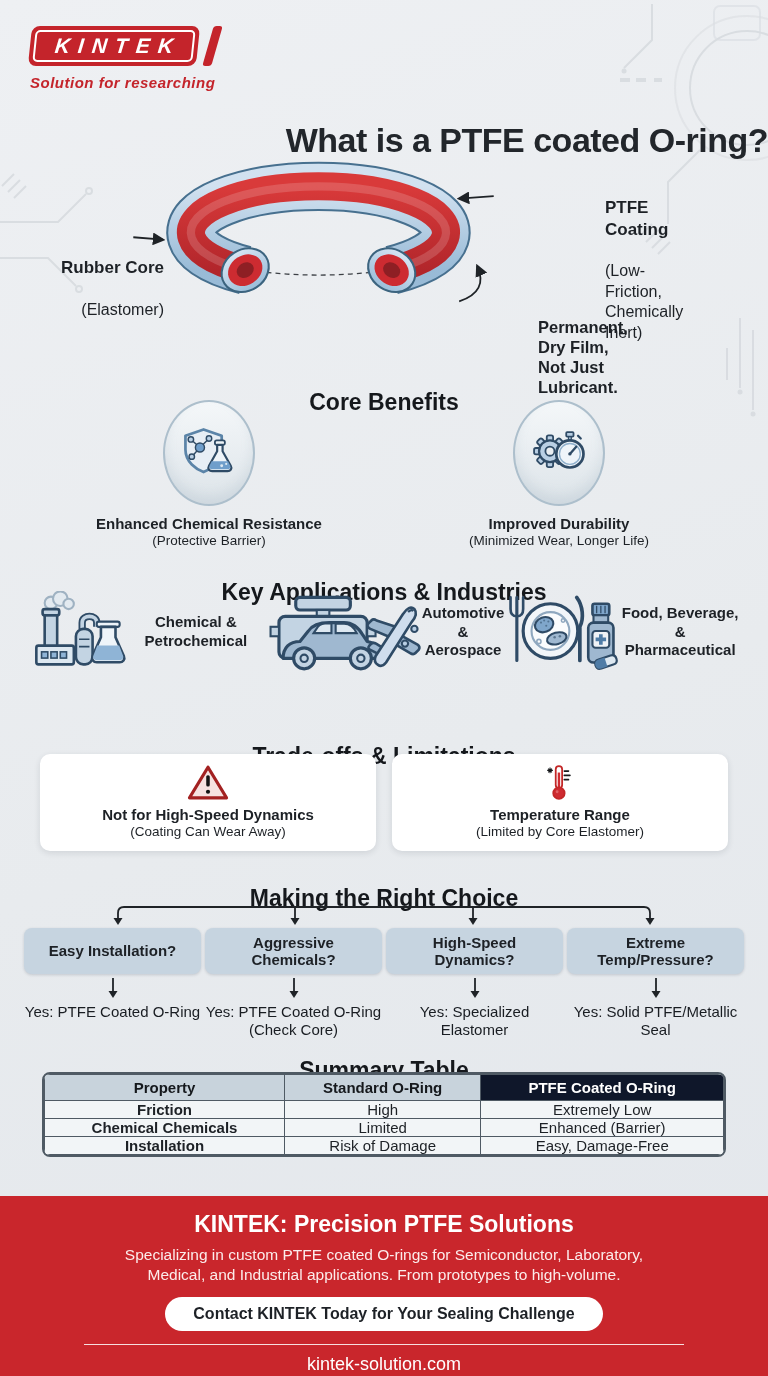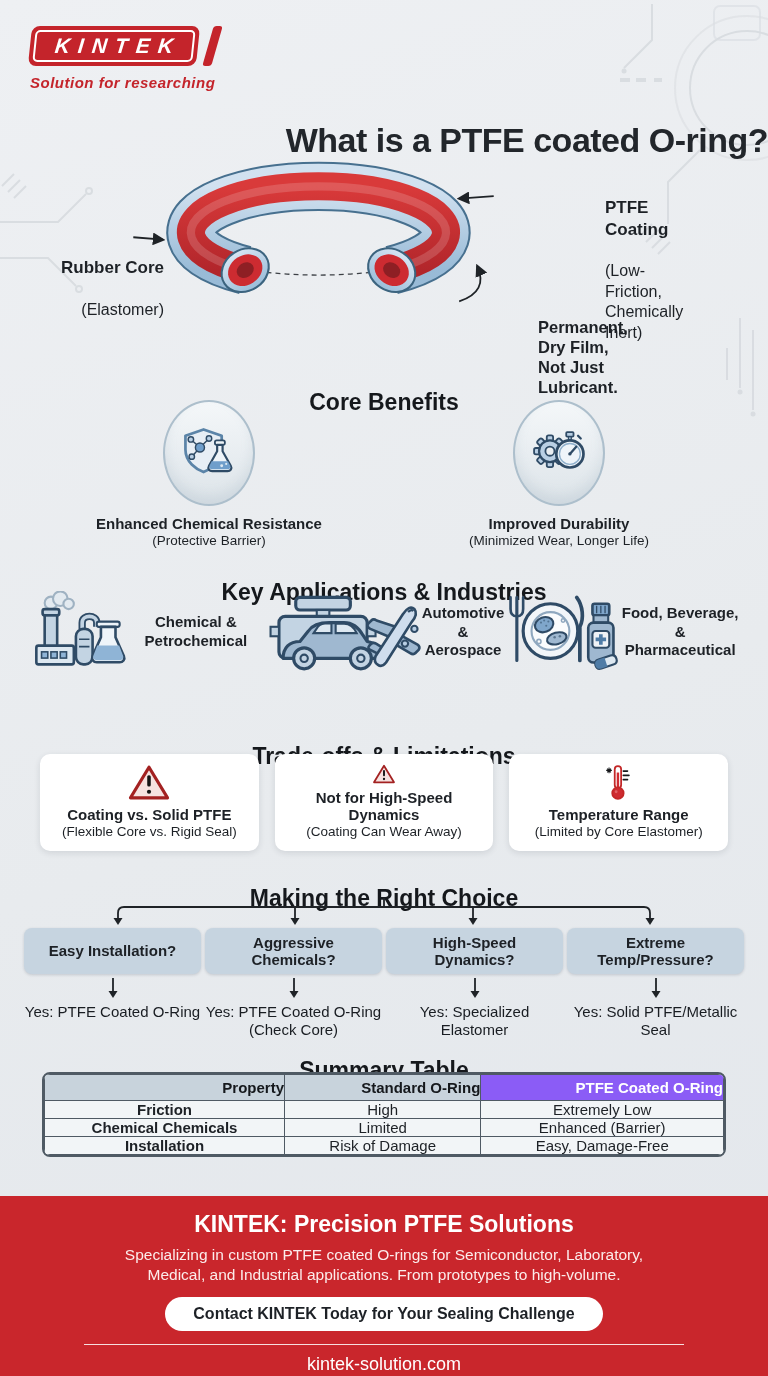--- a/index.html
+++ b/index.html
@@ -68,22 +68,22 @@
     text-align:center;box-shadow:0 1px 3px rgba(30,40,60,.18);}
   .branch-arrow{margin:4px 0 3px;}
   .answer{font-size:15px;line-height:1.22;white-space:pre-line;color:#191d22;text-align:center;}
 
   
   .table-wrap{top:1072px;left:42px;width:684px;border:2px solid #4f5a64;border-radius:8px;
     overflow:hidden;background:#f2f5f7;}
   table{width:100%;border-collapse:collapse;font-size:15px;}
   th,td{border:1px solid #4f5a64;text-align:center;height:26px;padding:0;}
   td{height:17px;background:#f2f5f7;}
-  th{background:#c8d3dc;color:#15181c;text-align:right;}
-  th.red{background:#8b5cf6;color:#fff;}
+  th{background:#c8d3dc;color:#15181c;}
+  th.red{background:#0f172a;color:#fff;}
   td.prop{font-weight:bold;}
 
   
   .footer{top:1196px;left:0;width:768px;height:180px;background:#c9262c;color:#fff;text-align:center;}
   .f-heading{padding-top:15px;font-size:23px;font-weight:bold;}
   .f-body{margin-top:7px;font-size:15.5px;line-height:1.3;white-space:pre-line;color:#fceceb;}
   .f-cta{display:inline-block;margin-top:12px;background:#fff;color:#1d2126;font-weight:bold;
     font-size:16px;padding:8px 28px;border-radius:19px;border:none;cursor:pointer;}
   .f-hr{margin:13px auto 0;width:600px;border-top:1px solid rgba(255,255,255,.85);height:0;}
   .f-site{margin-top:9px;font-size:18px;}
@@ -336,29 +336,20 @@
   </div>
 
   <h2 class="z h2 h-trade">Trade-offs &amp; Limitations</h2>
   <div class="z cards">
     <div class="card">
       <svg width="50" height="44" viewBox="0 0 52 46">
         <path d="M26 4 L49 42 H3 Z" fill="#f6e2e0" stroke="#a32121" stroke-width="4" stroke-linejoin="round"></path>
         <rect x="23.8" y="14" width="4.4" height="14" rx="2" fill="#141414"></rect>
         <circle cx="26" cy="34.5" r="2.6" fill="#141414"></circle>
       </svg>
-      <div class="c-title">Coating vs. Solid PTFE</div>
-      <div class="c-sub">(Flexible Core vs. Rigid Seal)</div>
-    </div>
-    <div class="card">
-      <svg width="50" height="44" viewBox="0 0 52 46">
-        <path d="M26 4 L49 42 H3 Z" fill="#f6e2e0" stroke="#a32121" stroke-width="4" stroke-linejoin="round"></path>
-        <rect x="23.8" y="14" width="4.4" height="14" rx="2" fill="#141414"></rect>
-        <circle cx="26" cy="34.5" r="2.6" fill="#141414"></circle>
-      </svg>
       <div class="c-title">Not for High-Speed Dynamics</div>
       <div class="c-sub">(Coating Can Wear Away)</div>
     </div>
     <div class="card">
       <svg width="42" height="46" viewBox="0 0 48 52">
         <path d="M30 10 H36 M30 16 H38 M30 22 H36" stroke="#16181b" stroke-width="2.2" stroke-linecap="round"></path>
         <path d="M10 5 V13 M6 9 H14 M7.4 6.4 L12.6 11.6 M12.6 6.4 L7.4 11.6" stroke="#16181b" stroke-width="1.5"></path>
         <rect x="18" y="3" width="9" height="31" rx="4.5" fill="#ffffff" stroke="#c32727" stroke-width="2.5"></rect>
         <rect x="20.8" y="12" width="3.4" height="21" fill="#cf2b31"></rect>
         <circle cx="22.5" cy="41" r="8" fill="#cf2b31" stroke="#c32727" stroke-width="2.5"></circle>

